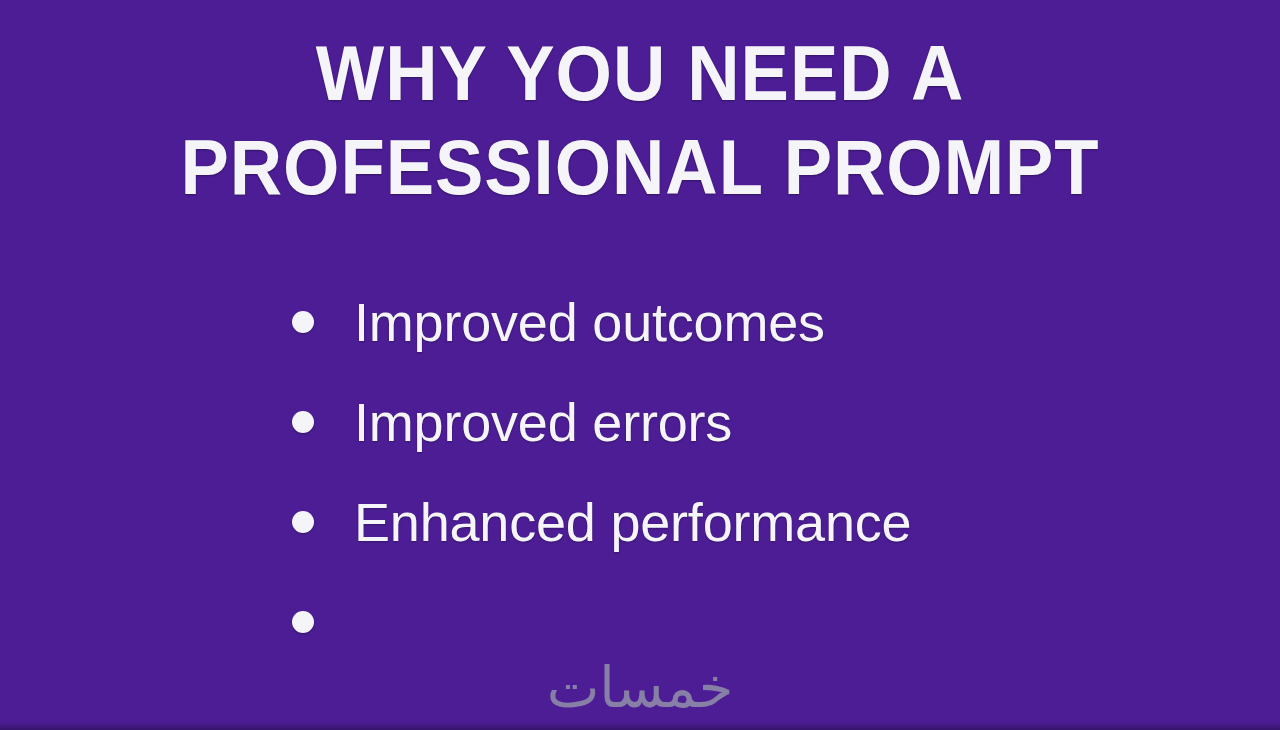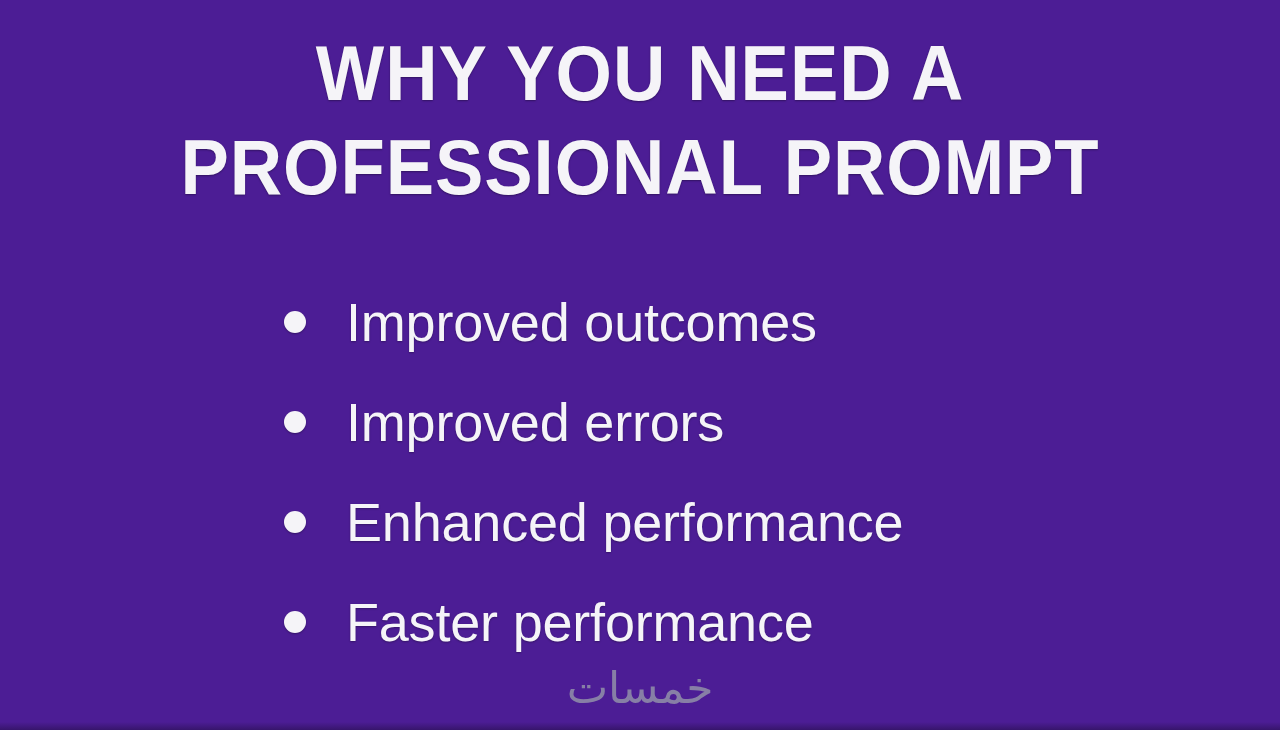--- a/index.html
+++ b/index.html
@@ -60,21 +60,21 @@
     transform: scaleX(0.93);
   }
 
   .title-line-2 {
     transform: scaleX(0.93);
   }
 
   
   .bullet-list {
     position: absolute;
-    left: 284px;
+    left: 292px;
     top: 272px;
     width: 760px;
     margin: 0;
     padding: 0;
     list-style: none;
   }
 
   .bullet-item {
     position: relative;
     height: 100px;
@@ -110,21 +110,21 @@
     top: 662px;
     width: 1280px;
     text-align: center;
     pointer-events: none;
   }
 
   .watermark-text {
     display: inline-block;
     color: #8d88a8;
     font-family: "DejaVu Sans", "Liberation Sans", sans-serif;
-    font-size: 44px;
+    font-size: 56px;
     line-height: 52px;
     font-weight: 400;
     direction: rtl;
     unicode-bidi: isolate;
     letter-spacing: 0;
     opacity: 0.92;
   }
 </style>
 </head>
 <body>
@@ -144,21 +144,20 @@
     <li class="bullet-item">
       <span class="bullet-dot"></span>
       <span class="bullet-label">Improved errors</span>
     </li>
     <li class="bullet-item">
       <span class="bullet-dot"></span>
       <span class="bullet-label">Enhanced performance</span>
     </li>
     <li class="bullet-item">
       <span class="bullet-dot"></span>
-      <span class="bullet-label">Faster performance</span>
     </li>
   </ul>
 
   <div class="watermark">
     <span class="watermark-text">خمسات</span>
   </div>
 
   <div class="bottom-edge"></div>
 </div>
 

